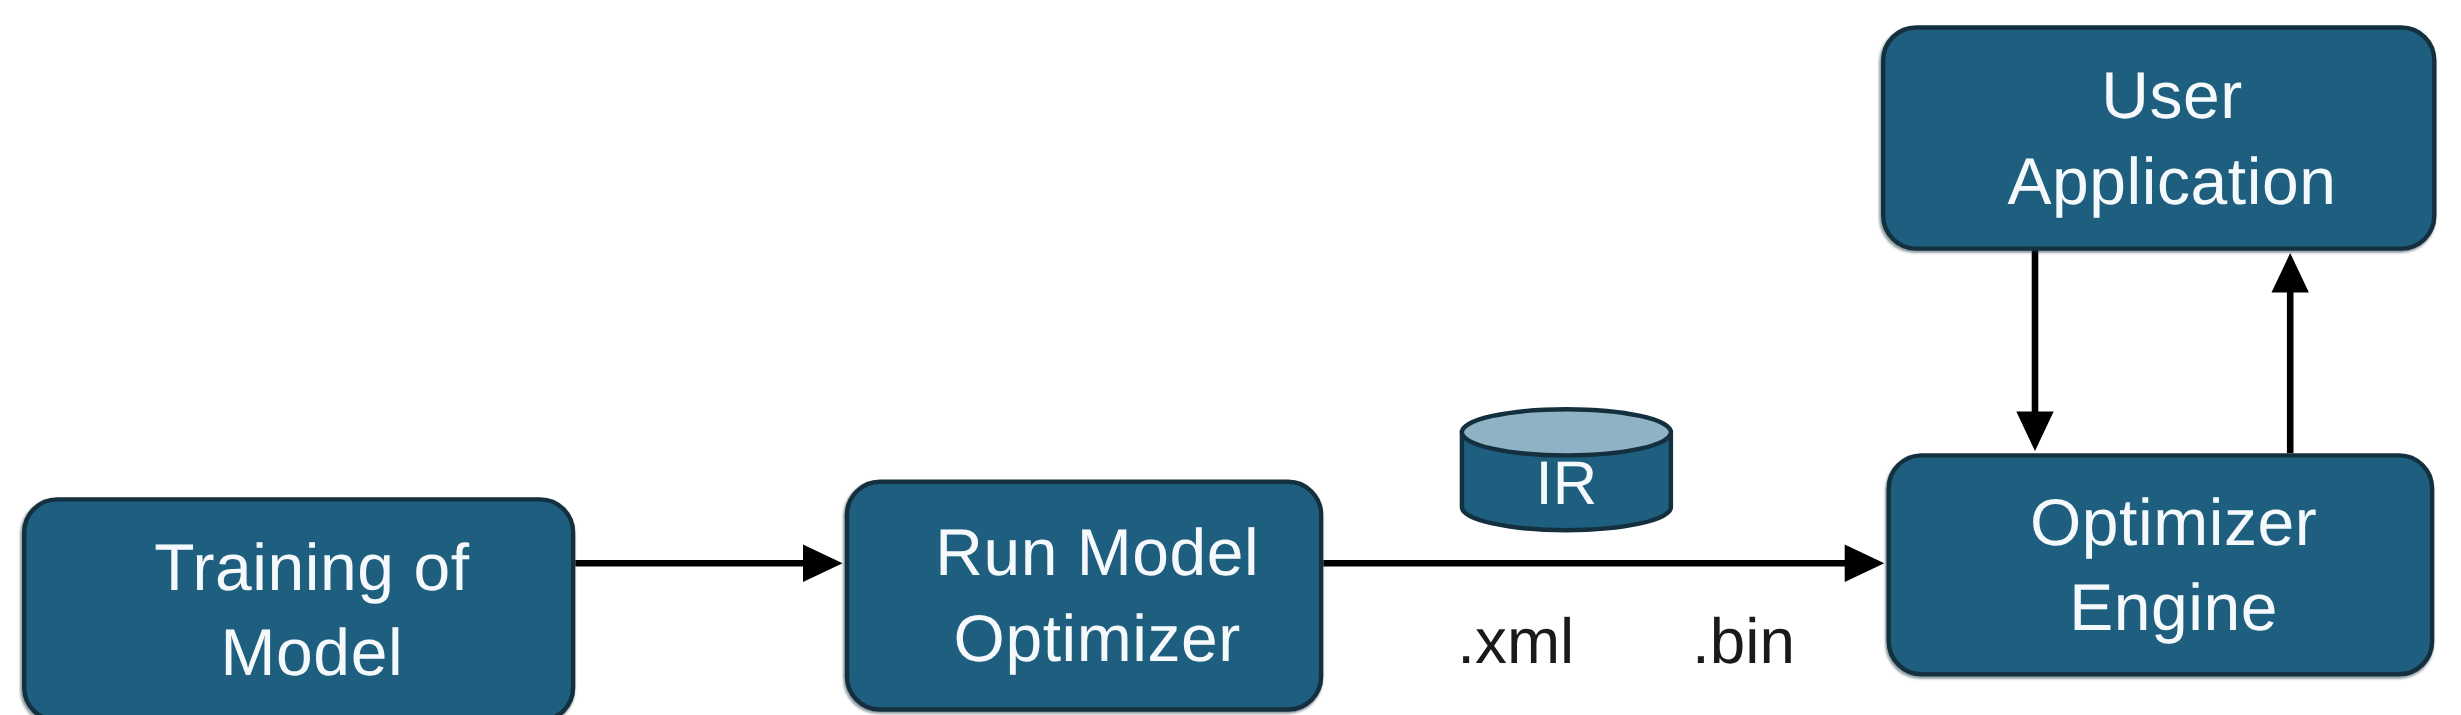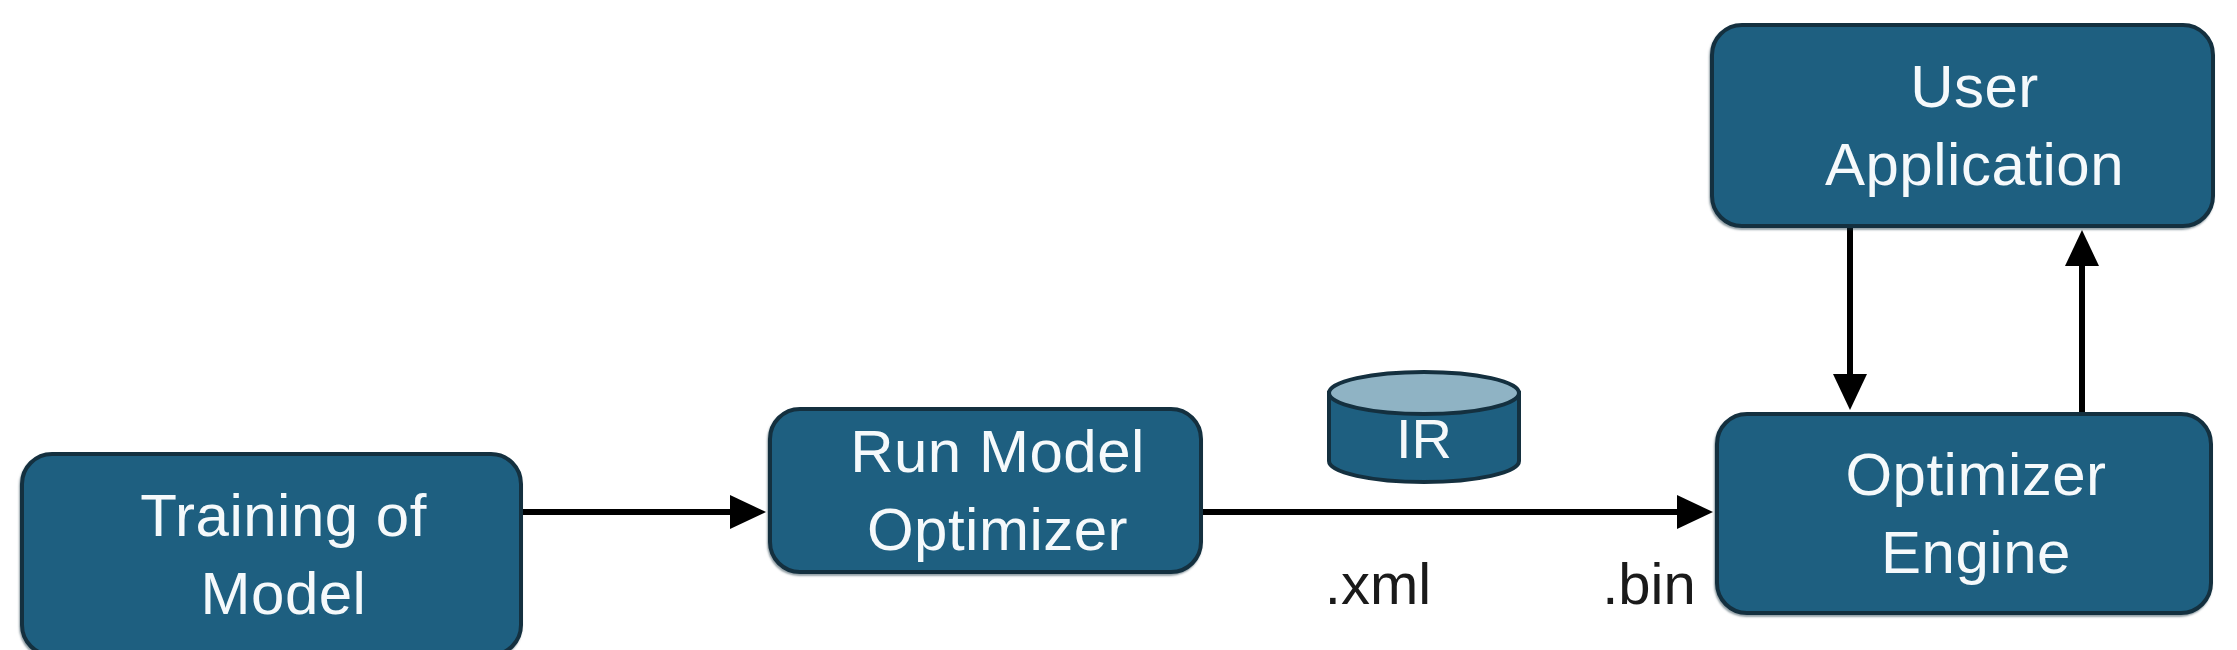--- a/index.html
+++ b/index.html
@@ -52,21 +52,21 @@
     padding-left: 24px;
   }
   .box-label {
     color: var(--box-text);
     font-size: 60px;
     line-height: 78px;
     white-space: pre-line;
     letter-spacing: 0.5px;
   }
   .box-training  { left: 20px;   top: 412px; width: 503px; height: 205px; margin-top: 40px; }
-  .box-optimizer { left: 768px;  top: 407px; width: 435px; height: 167px; }
+  .box-optimizer { left: 768px;  top: 436px; width: 435px; height: 211px; }
   .box-inference { left: 1715px; top: 412px; width: 498px; height: 203px; }
   .box-user      { left: 1710px; top: 23px;  width: 505px; height: 205px; }
   .cylinder {
     position: absolute;
     left: 1326px; top: 369px;
     width: 196px; height: 116px;
   }
   .cylinder svg { position: absolute; left: 0; top: 0; width: 100%; height: 100%; }
   .cyl-body { fill: var(--box-fill); stroke: var(--box-border); stroke-width: 4; }
   .cyl-top  { fill: var(--cylinder-top); stroke: var(--box-border); stroke-width: 4; }
@@ -80,21 +80,21 @@
     font-size: 56px;
   }
   .file-label {
     position: absolute;
     top: 550px;
     transform: translateX(-50%);
     color: var(--label-text);
     font-size: 58px;
   }
   .file-label-xml { left: 1378px; }
-  .file-label-bin { left: 1649px; }
+  .file-label-bin { left: 1585px; }
 </style>
 </head>
 <body>
 
 <div class="canvas">
 
   <svg class="arrow-layer" viewBox="0 0 2237 650" aria-hidden="true">
 
     <line class="arrow-shaft" x1="523" y1="512" x2="733" y2="512"></line>
     <polygon class="arrow-head" points="766,512 730,495 730,529"></polygon>

